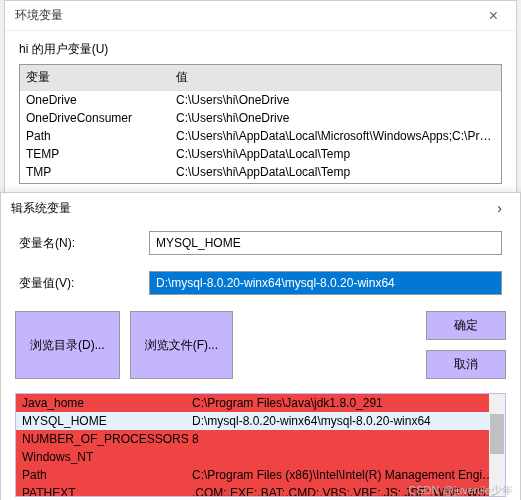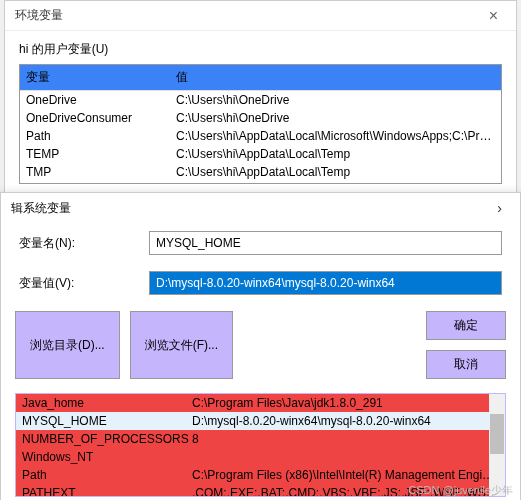--- a/index.html
+++ b/index.html
@@ -4,21 +4,21 @@
 <style>
 * { box-sizing: border-box; margin: 0; padding: 0; font-family: "Microsoft YaHei", "Segoe UI", sans-serif; }
 body { background: #f0f0f0; width: 521px; height: 500px; overflow: hidden; position: relative; }
 .window { background: #fff; border: 1px solid #ccc; position: absolute; }
 .win-main { left: 4px; top: 0; width: 513px; height: 480px; }
 .titlebar { height: 30px; display: flex; align-items: center; justify-content: space-between; padding: 0 10px; border-bottom: 1px solid #eee; text-align: right; }
 .title-text { font-size: 12px; color: #333; }
 .close-btn { font-size: 16px; color: #666; cursor: pointer; padding: 0 8px; }
 .section-label { font-size: 12px; color: #000000; padding: 10px 14px 6px; }
 .table-box { margin: 0 14px; border: 1px solid #999; height: 120px; overflow: hidden; position: relative; }
-.table-head { display: flex; border-bottom: 1px solid #e0e0e0; font-size: 12px; color: #000; padding: 4px 6px; background: #3b82f6; }
+.table-head { display: flex; border-bottom: 1px solid #e0e0e0; font-size: 12px; color: #000; padding: 4px 6px; background: #e5e5e5; }
 .col-name { width: 150px; flex-shrink: 0; }
 .col-val { flex: 1; }
 .table-body { font-size: 12px; }
 .table-row { display: flex; padding: 2px 6px; }
 .table-row .col-name { width: 150px; flex-shrink: 0; }
 .table-row .col-val { flex: 1; white-space: nowrap; overflow: hidden; text-overflow: ellipsis; }
 .scrollbar-v { width: 16px; background: #f0f0f0; position: absolute; right: 0; top: 0; bottom: 0; }
 .overlay { position: absolute; left: 0; top: 192px; width: 521px; background: #fff; border: 1px solid #ccc; box-shadow: 0 2px 10px rgba(0,0,0,0.2); }
 .overlay-title { height: 30px; display: flex; align-items: center; justify-content: space-between; padding: 0 10px; font-size: 12px; }
 .ov-arrow { font-size: 14px; color: #333; cursor: pointer; padding: 0 8px; }

